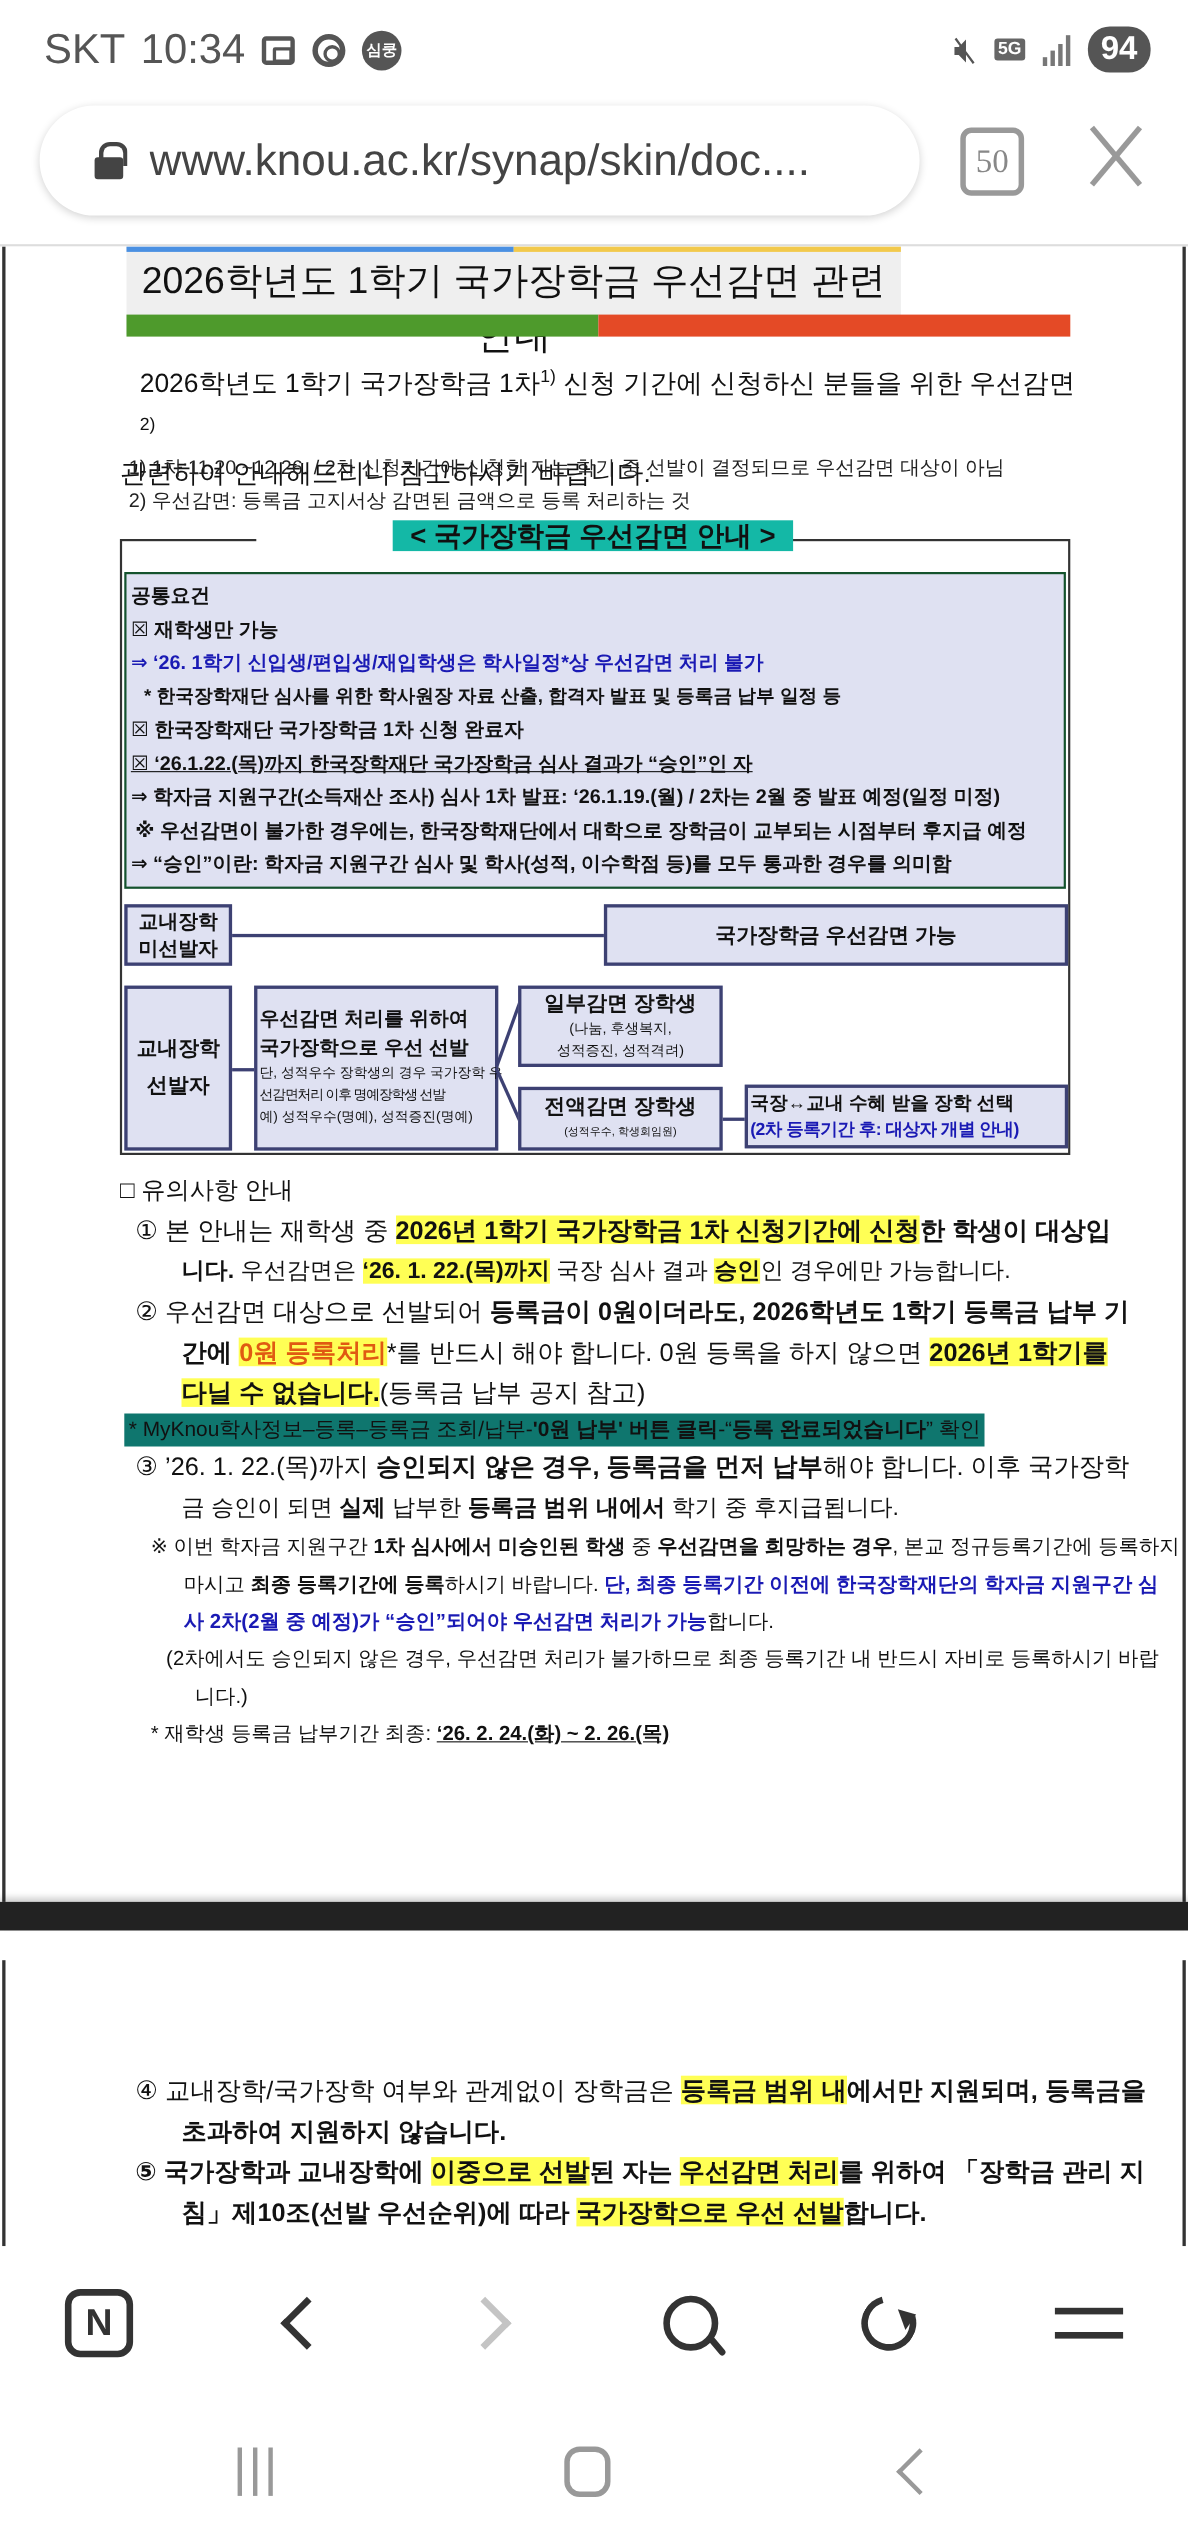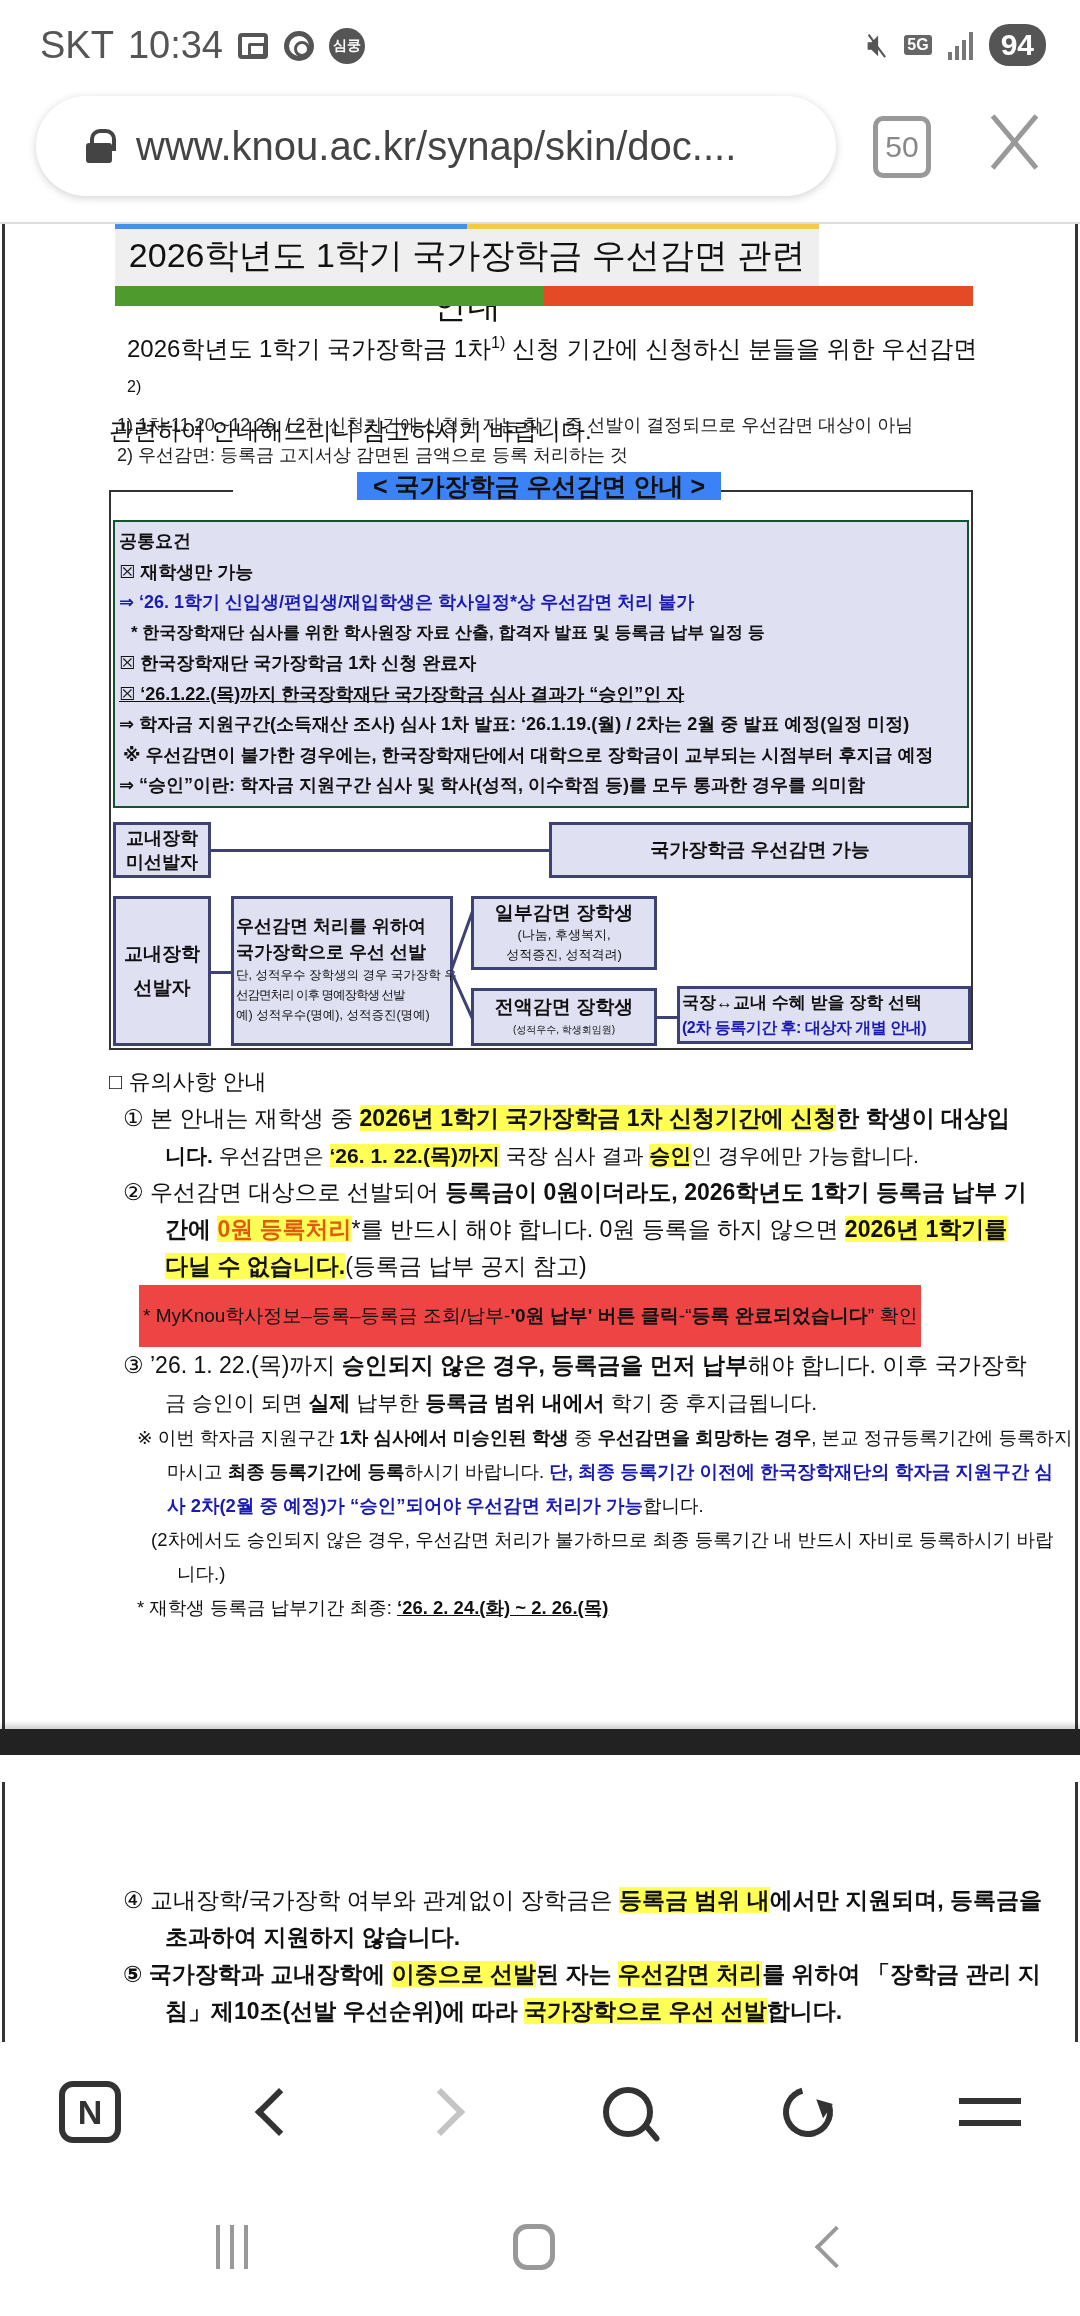--- a/index.html
+++ b/index.html
@@ -23,21 +23,21 @@
   .sb-signal span { width: 4px; background: #777; display: block; }
   .sb-battery { background: #555; color: #fff; font-size: 30px; font-weight: bold; border-radius: 20px; padding: 2px 12px; height: 42px; line-height: 38px; }
 
   
   .urlbar-wrap { position: absolute; top: 92px; left: 0; width: 1080px; height: 130px; background: #fff; }
   .urlbar { position: absolute; left: 36px; top: 4px; width: 800px; height: 100px; border-radius: 50px; background: #fff; box-shadow: 0 2px 8px rgba(0,0,0,0.18); display: flex; align-items: center; padding-left: 50px; }
   .lock { width: 26px; height: 34px; position: relative; margin-right: 24px; }
   .lock::before { content: ""; position: absolute; left: 4px; top: 0; width: 18px; height: 18px; border: 4px solid #444; border-bottom: none; border-radius: 10px 10px 0 0; }
   .lock::after { content: ""; position: absolute; left: 0; top: 14px; width: 26px; height: 20px; background: #444; border-radius: 3px; }
   .url-text { font-size: 40px; color: #444; white-space: nowrap; overflow: hidden; }
-  .tab-count { position: absolute; left: 873px; top: 24px; width: 58px; height: 62px; border: 5px solid #999; border-radius: 10px; color: #888; font-size: 30px; display: flex; align-items: center; justify-content: center; }
+  .tab-count { position: absolute; left: 873px; top: 24px; width: 58px; height: 62px; border: 5px solid #999; border-radius: 10px; color: #888; font-size: 30px; display: flex; align-items: center; justify-content: center; font-family: Liberation Serif, serif; }
   .close-x { position: absolute; left: 985px; top: 20px; width: 60px; height: 60px; }
   .close-x::before, .close-x::after { content: ""; position: absolute; left: 27px; top: -4px; width: 5px; height: 68px; background: #999; }
   .close-x::before { transform: rotate(40deg); }
   .close-x::after { transform: rotate(-40deg); }
 
   
   .viewer { position: absolute; top: 222px; left: 0; width: 1080px; height: 1820px; background: #fff; border-top: 2px solid #ddd; overflow: hidden; }
   .page { position: absolute; left: 2px; width: 1076px; background: #fff; border-left: 3px solid #333; border-right: 3px solid #333; }
   .page1 { top: 0; height: 1505px; }
   .page-gap { position: absolute; top: 1505px; left: 0; width: 1080px; height: 26px; background: #222; box-shadow: 0 -4px 6px rgba(0,0,0,0.2); }
@@ -51,41 +51,41 @@
   .title-bottom-bar span { flex: 1; }
   .title-text { position: absolute; left: 0; top: 6px; width: 100%; text-align: center; font-size: 34px; color: #111; line-height: 50px; }
 
   .intro { position: absolute; left: 104px; top: 100px; width: 880px; font-size: 24px; line-height: 38px; color: #111; }
   .intro .ind { padding-left: 18px; }
   .intro sup { font-size: 16px; }
   .footnotes { position: absolute; left: 112px; top: 186px; width: 880px; font-size: 18px; line-height: 30px; color: #222; }
 
   
   .frame-title { position: absolute; left: 100px; top: 246px; width: 868px; text-align: center; font-size: 25px; font-weight: bold; }
-  .frame-title span { background: #3b82f6; padding: 0 16px; position: relative; z-index: 2; }
+  .frame-title span { background: #14b8a6; padding: 0 16px; position: relative; z-index: 2; }
   .frame { position: absolute; left: 104px; top: 266px; width: 864px; height: 560px; border: 2px solid #333; border-top: 2px solid #333; }
   .frame-gap { position: absolute; left: 228px; top: 262px; width: 484px; height: 8px; background: #fff; z-index: 1; }
 
   .req-box { position: absolute; left: 108px; top: 296px; width: 856px; height: 288px; background: #dfe1f2; border: 2px solid #14532d; padding: 4px 4px; font-size: 18px; line-height: 30.5px; font-weight: bold; color: #111; }
   .req-box .line { white-space: nowrap; }
   .blue { color: #1a1ab4; }
   .u { text-decoration: underline; }
   .req-box .ind1 { padding-left: 12px; }
 
   .dbox { position: absolute; background: #dfe1f2; border: 3px solid #3d4173; color: #111; font-weight: bold; display: flex; align-items: center; justify-content: center; text-align: center; }
   .conn { position: absolute; background: #3d4173; }
 
   
   .notes { position: absolute; left: 104px; top: 840px; width: 880px; color: #111; }
   .notes .hdr { font-size: 22px; line-height: 36px; }
   .np { font-size: 23px; line-height: 37px; }
   .hl { background: #ffff55; }
   .b { font-weight: bold; }
   .orange { color: #e05a12; }
-  .green-line { background: #ef4444; font-size: 19px; line-height: 30px; padding: 16px 4px; display: inline-block; margin-left: 30px; }
+  .green-line { background: #0f766e; font-size: 19px; line-height: 30px; padding: 0 4px; display: inline-block; margin-left: 4px; }
   .small { font-size: 18.5px; line-height: 34px; }
 
   
   .toolbar { position: absolute; top: 2042px; left: 0; width: 1080px; height: 140px; background: #fff; }
   .tb-btn { position: absolute; top: 30px; width: 80px; height: 80px; display: flex; align-items: center; justify-content: center; }
   .n-icon { width: 62px; height: 62px; border: 6px solid #333; border-radius: 14px; font-weight: bold; font-size: 34px; color: #333; display: flex; align-items: center; justify-content: center; }
   .chev { width: 34px; height: 34px; border-left: 6px solid #333; border-bottom: 6px solid #333; transform: rotate(45deg); }
   .chev.fwd { border-color: #c4c4c4; transform: rotate(-135deg); }
   .search-ico { width: 50px; height: 50px; border: 6px solid #333; border-radius: 50%; position: relative; }
   .search-ico::after { content: ""; position: absolute; right: -8px; bottom: -12px; width: 6px; height: 20px; background: #333; transform: rotate(-40deg); border-radius: 3px; }

